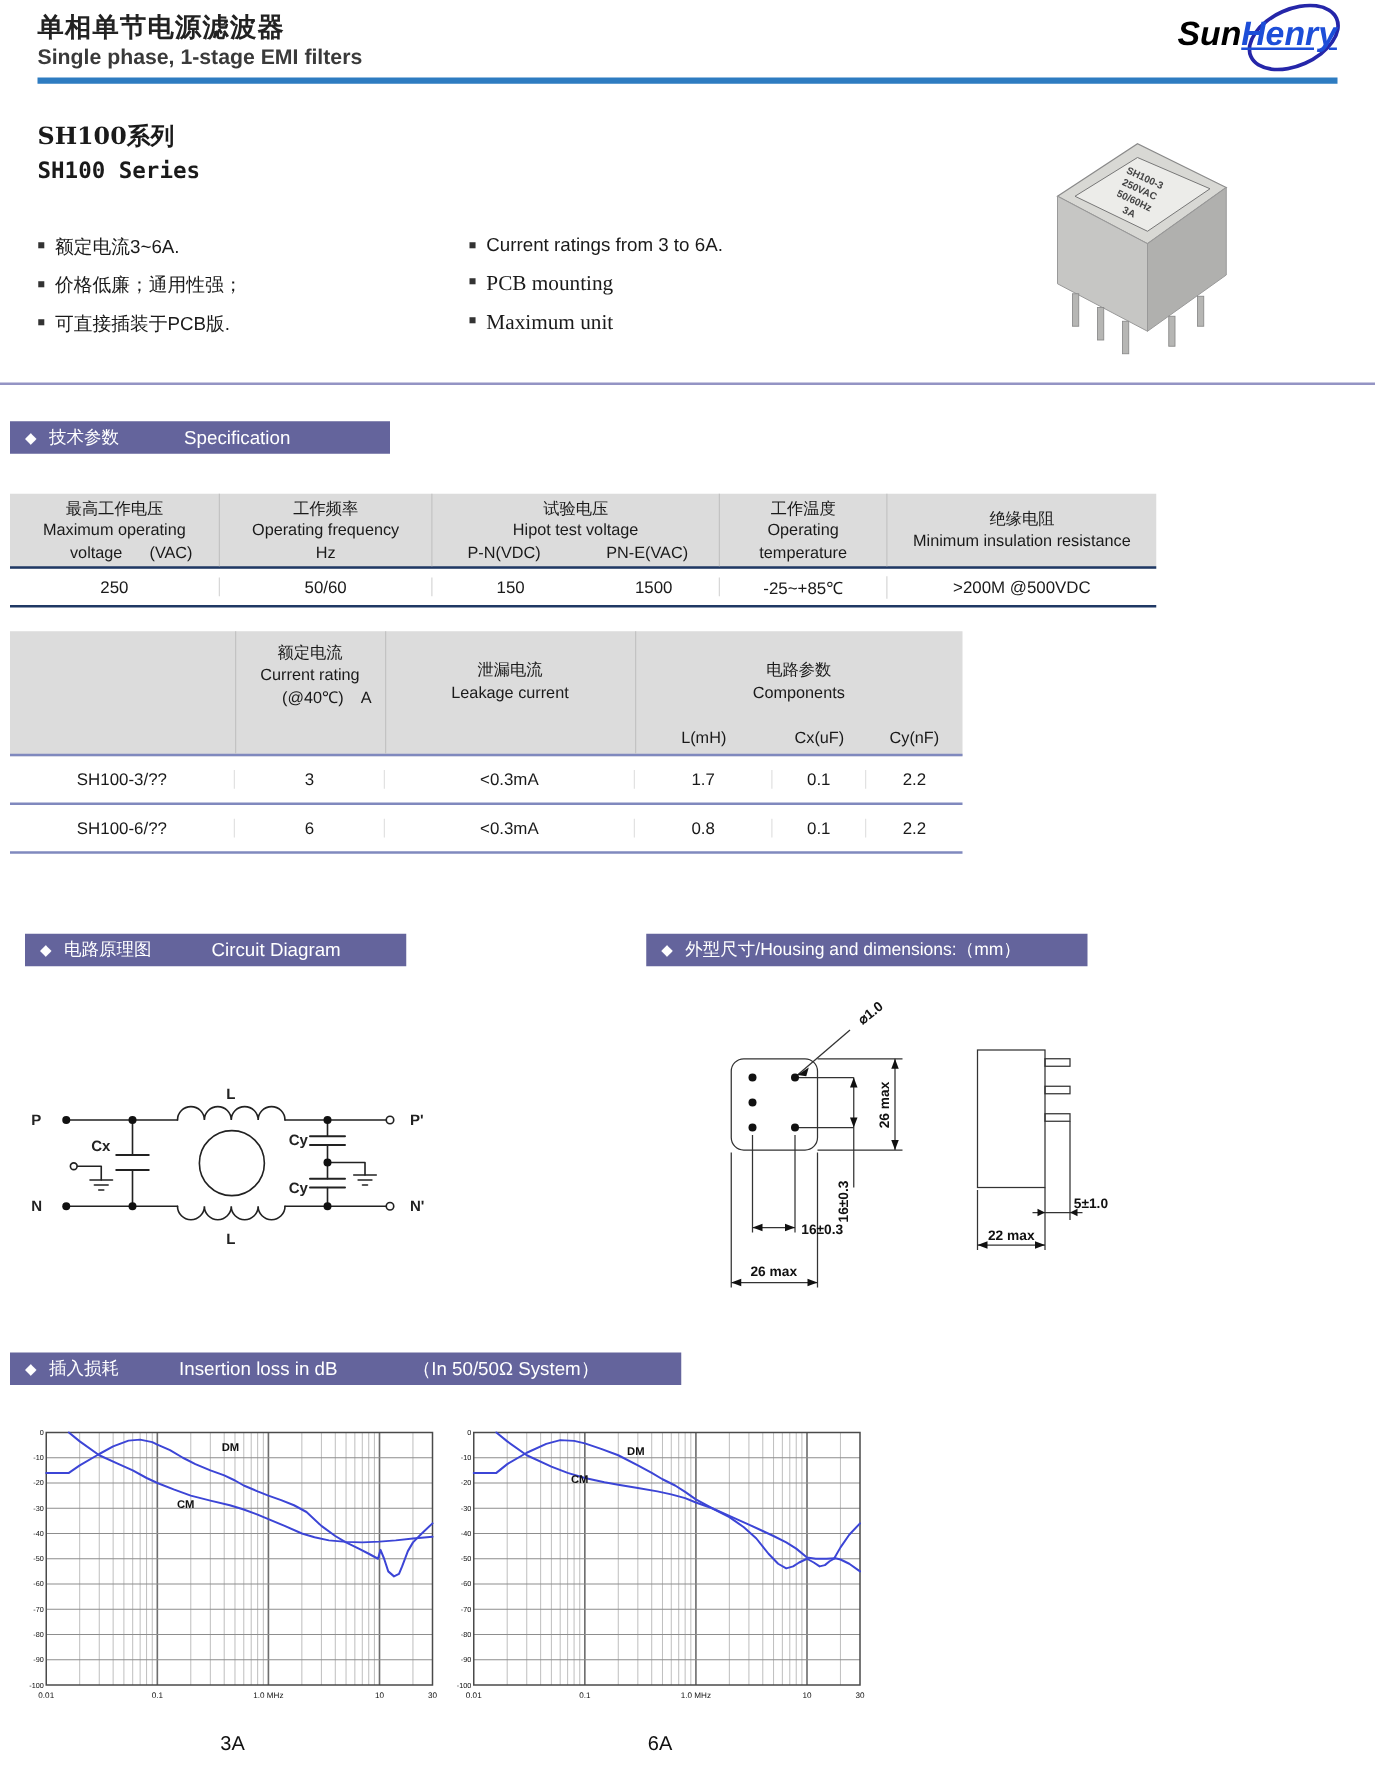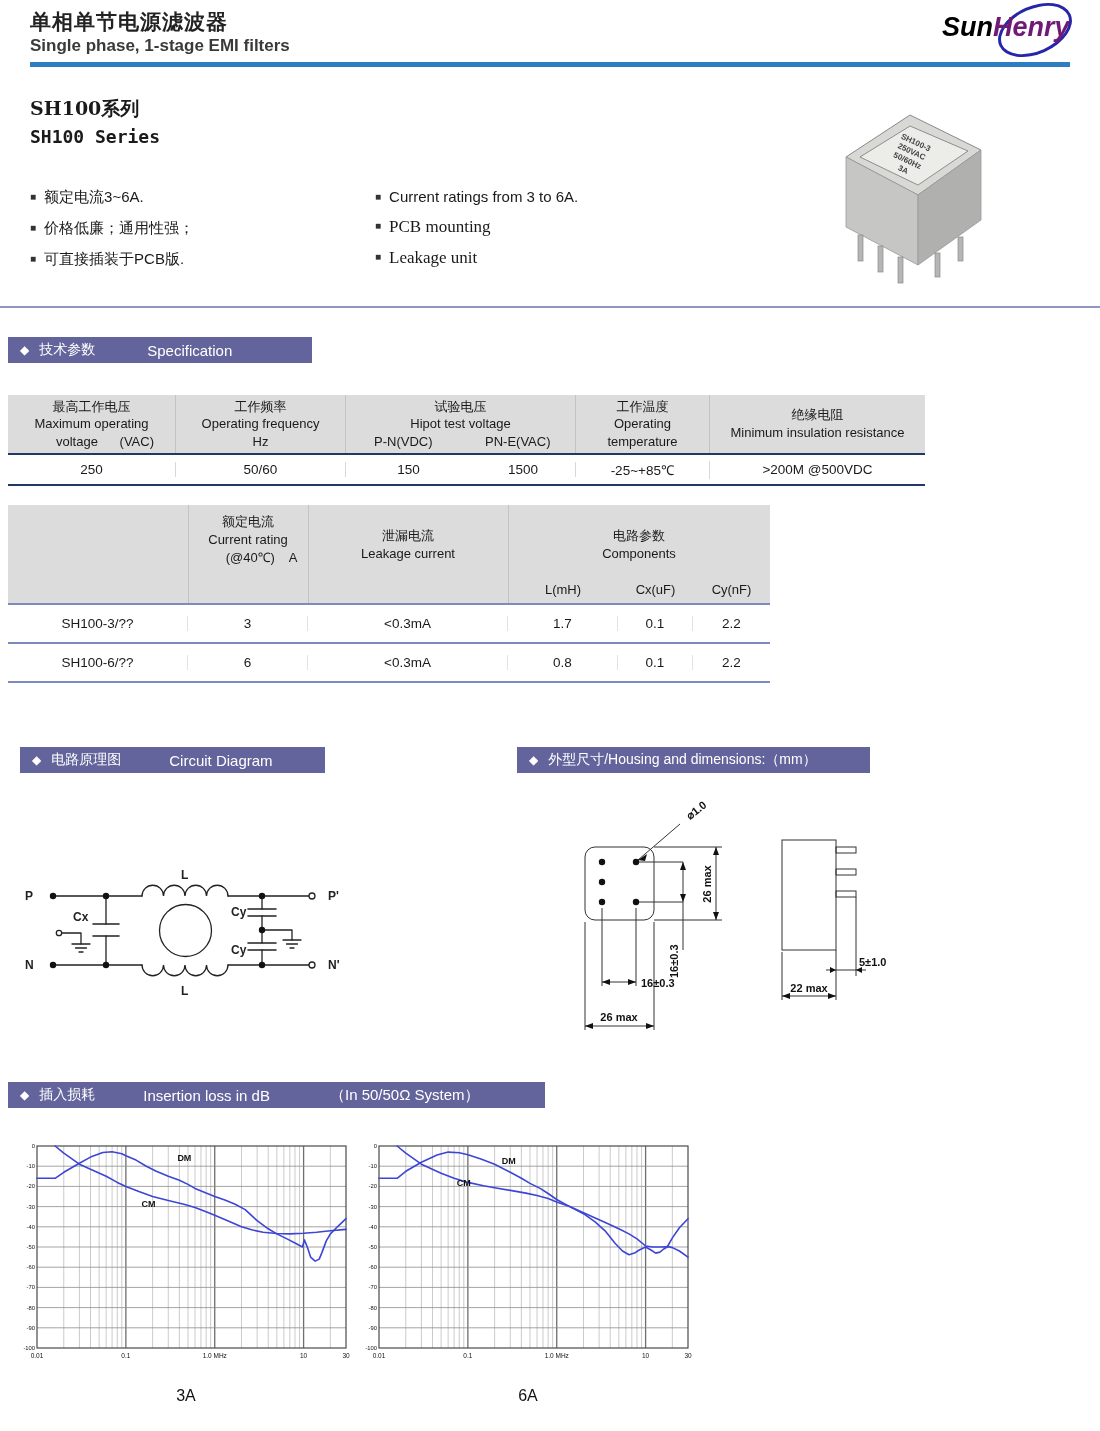--- a/index.html
+++ b/index.html
@@ -7,21 +7,21 @@
   .page { position:relative; width:1100px; height:1431px; background:#fff;
           font-family:"Liberation Sans", sans-serif; color:#1a1a1a; overflow:hidden; margin:0 auto;padding-left:20px; }
   .abs { position:absolute; }
 
   
   .title-cn { font-size:21px; font-weight:bold; color:#222; letter-spacing:1px; }
   .title-en { font-size:17px; font-weight:bold; color:#3a3a3a; }
   .blue-rule { background:#2E7CC1; height:5px; }
   .logo { font-size:27px; font-weight:bold; font-style:italic; white-space:nowrap; }
   .logo .sun { color:#000000; }
-  .logo .henry { color:#701a75; }
+  .logo .henry { color:#1d4ed8;text-decoration:underline; }
   .logo-ellipse { position:absolute; left:54px; top:-6px; width:78px; height:48px;
                   border:3px solid #2526A9; border-radius:50%; transform:rotate(-24deg); }
 
   .series-cn { font-size:19px; font-weight:600; font-family:"DejaVu Serif", serif; }
   .series-en { font-size:18px; font-weight:600; font-family:"DejaVu Sans Mono", monospace; }
 
   .feat { display:flex; align-items:flex-start; font-size:15px; }
   .feat .sq { font-size:10px; margin:3px 8px 0 0; color:#333; }
   .feat.serif { font-family:"Liberation Serif", serif; font-size:17px; }
 
@@ -94,21 +94,21 @@
   <div class="abs feat" style="left:375px; top:188px;">
     <span class="sq">■</span>
     <span>Current ratings from 3 to 6A.</span>
     </div>
   <div class="abs feat serif" style="left:375px; top:217px;">
     <span class="sq">■</span>
     <span>PCB mounting</span>
     </div>
   <div class="abs feat serif" style="left:375px; top:248px;">
     <span class="sq">■</span>
-    <span>Leakage unit</span>
+    <span>Maximum unit</span>
     </div>
 
   <svg class="abs" style="left:818px; top:95px;" width="178" height="200" viewBox="0 0 178 200">
     <polygon points="28,62 92,20 163,55 100,100" fill="#d8d8d4" stroke="#8a8a8a" stroke-width="1"></polygon>
     <polygon points="42,62 92,31 150,56 100,90" fill="#ecece9" stroke="#777" stroke-width="0.8"></polygon>
     <g transform="translate(93,58) rotate(25)" fill="#444" font-size="8" font-weight="bold" text-anchor="middle">
       <text y="-9">SH100-3</text>
       <text y="1">250VAC</text>
       <text y="11">50/60Hz</text>
       <text y="21">3A</text>

